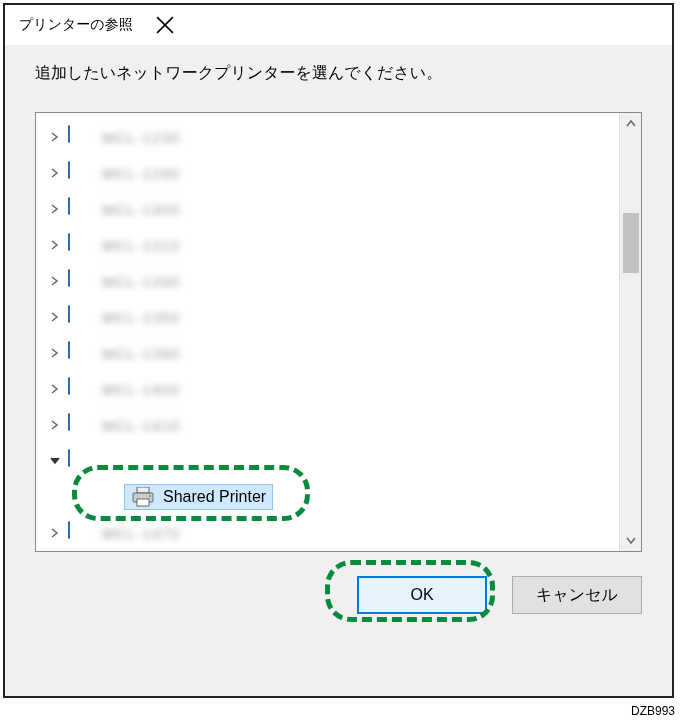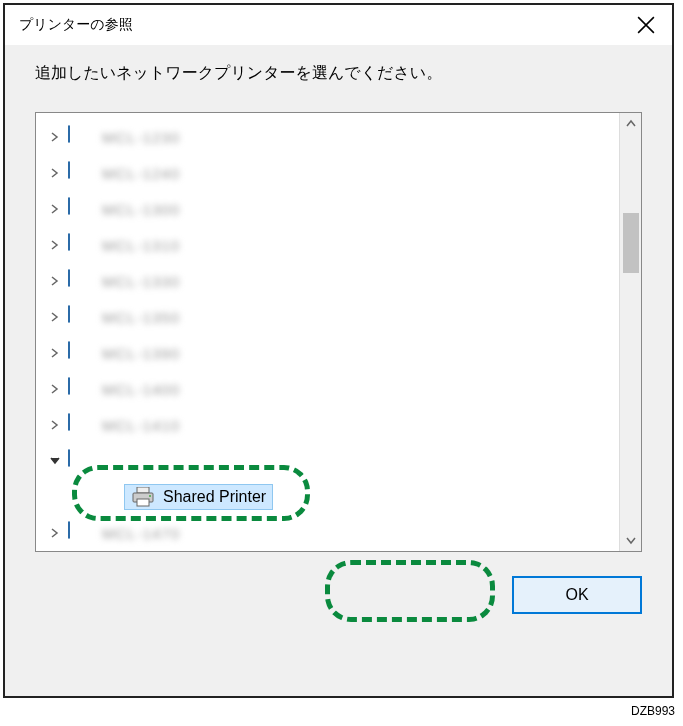--- a/index.html
+++ b/index.html
@@ -19,21 +19,21 @@
       width: 671px;
       height: 695px;
       margin: 3px;
       background: #fff;
       display: flex;
       flex-direction: column;
     }
     .titlebar {
       display: flex;
       align-items: center;
-      justify-content: space-between;
+      justify-content: flex-start;
       padding: 8px 14px;
       background: #fff;
       gap: 20px;
     }
     .close-btn {
       width: 24px;
       height: 24px;
       display: flex;
       align-items: center;
       justify-content: center;
@@ -341,18 +341,19 @@
             <svg viewBox="0 0 10 10">
               <path d="M1 3 L5 8 L9 3" stroke="#666" stroke-width="1.5" fill="none"></path>
             </svg>
           </div>
       </div>
     </div>
 
     <div class="button-row">
       <div class="highlight-ring" style="left:290px; top:-16px; width:170px; height:62px;"></div>
       <button class="btn btn-primary">OK</button>
+      <button class="btn">キャンセル</button>
     </div>
 
   </div>
 </div>
 
 <div class="caption">DZB993</div>
 
 </body></html>

